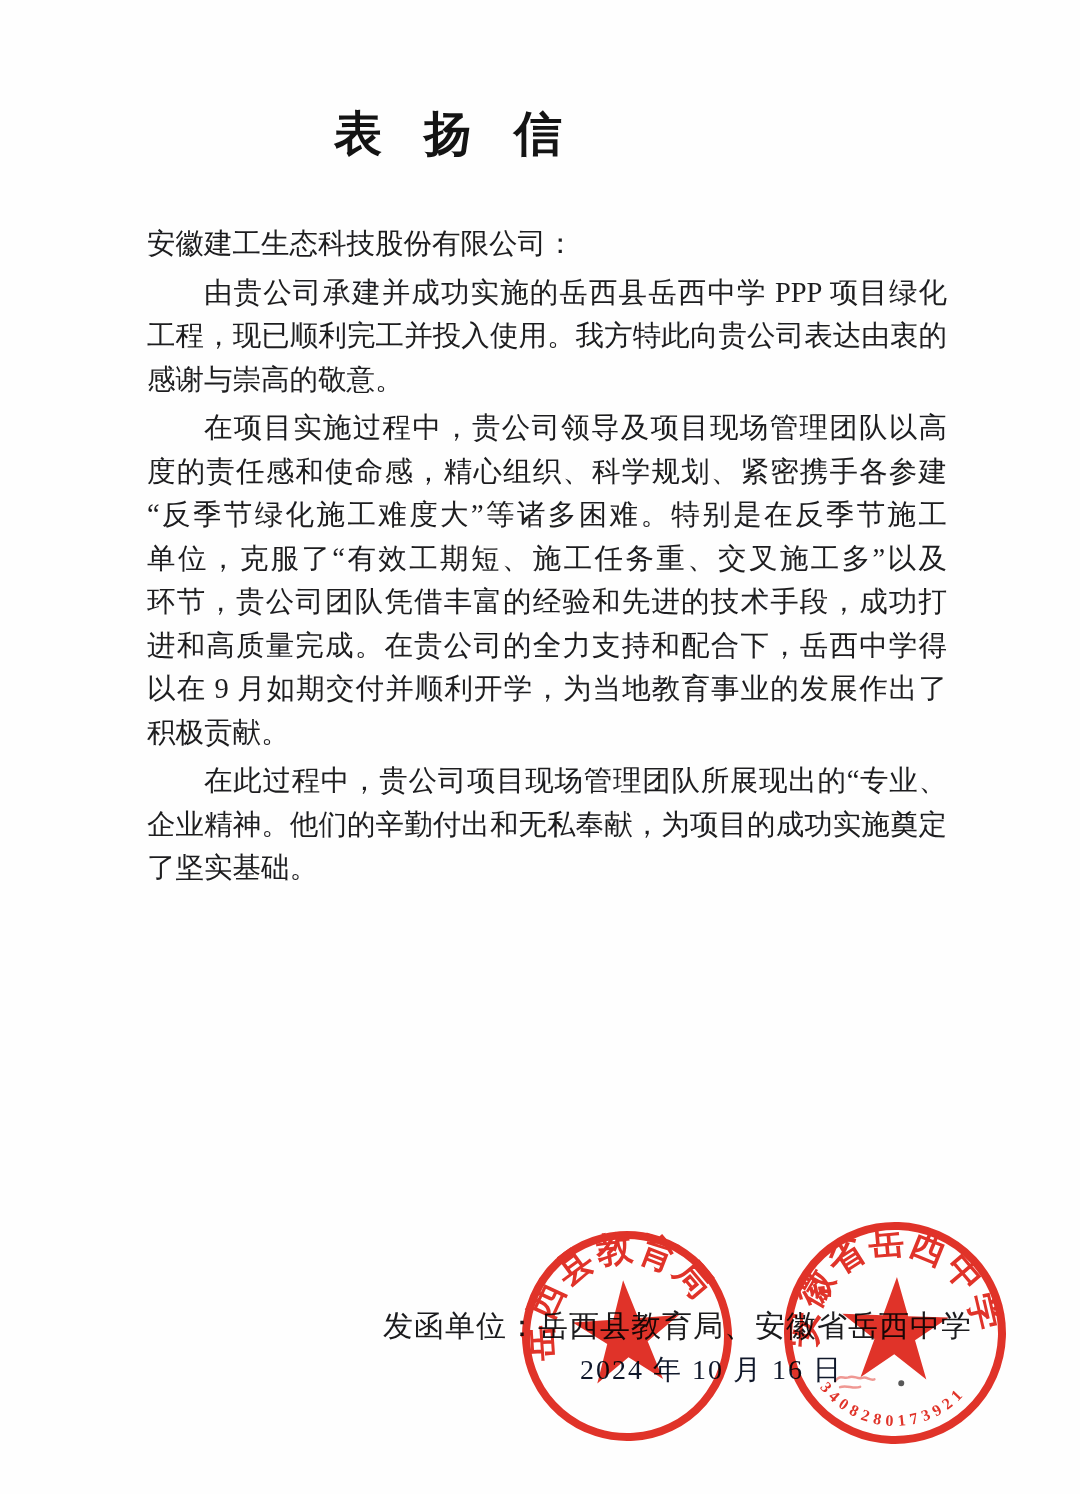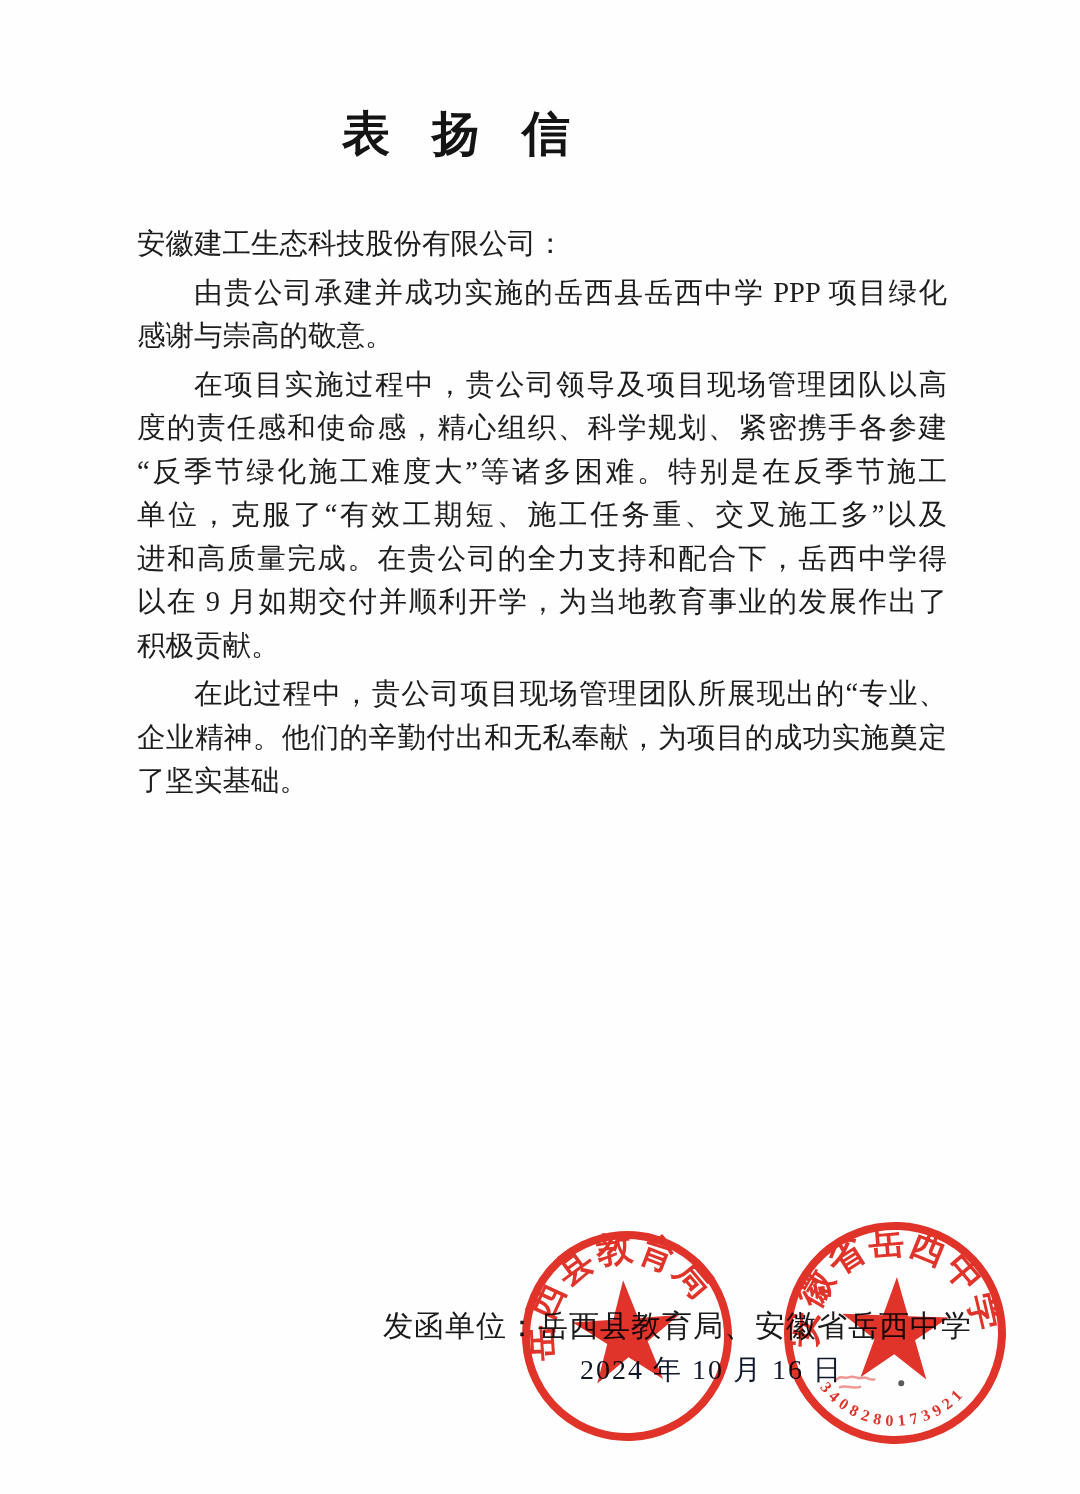--- a/index.html
+++ b/index.html
@@ -1,30 +1,30 @@
 <!DOCTYPE html>
 <html><head>
 <meta charset="utf-8">
 <style>
   html,body{margin:0;padding:0;background:#ffffff;}
   .page{
     position:relative;width:1080px;height:1494px;background:#fefefe;
     font-family:"Liberation Serif","DejaVu Serif",serif;color:#1d1d1f;overflow:hidden;
   }
   .title{
-    position:absolute;top:102px;left:12px;width:900px;margin:0;
+    position:absolute;top:102px;left:4px;width:900px;margin:0;
     text-align:center;font-size:48px;font-weight:700;color:#141414;
     letter-spacing:12px;word-spacing:6px;
   }
   .body-block{
     position:absolute;left:137px;top:222px;width:810px;
     font-size:28.5px;line-height:43.5px;
   }
   .para{margin:0;padding:0;margin-top:5px;}
-  .ln{text-align:justify;text-align-last:justify;white-space:normal;}
+  .ln{text-align:justify;text-align-last:justify;white-space:normal;margin-left:10px;}
   .ln.first{text-indent:2em;font-family:Liberation Serif, serif;}
   .ln.end{text-align-last:left;}
   .salutation{text-align:left;}
   .sender-line{position:absolute;left:383px;top:1306px;font-size:30px;letter-spacing:1px;color:#1b1b1d;}
   .date-line{position:absolute;left:580px;top:1351px;font-size:28px;letter-spacing:2px;color:#0f172a;}
   .stamp{position:absolute;mix-blend-mode:multiply;opacity:0.93;}
   .stamp-left{left:517px;top:1226px;}
   .stamp-right{left:780px;top:1218px;}
   .stamp text{font-family:"Liberation Serif","DejaVu Serif",serif;}
 </style>
@@ -33,28 +33,30 @@
 
 <div class="page">
 
   <h1 class="title">表 扬 信</h1>
 
   <div class="body-block">
     <div class="ln end salutation">安徽建工生态科技股份有限公司：</div>
 
     <div class="para">
       <div class="ln first">由贵公司承建并成功实施的岳西县岳西中学 PPP 项目绿化</div>
+      <div class="ln">工程，现已顺利完工并投入使用。我方特此向贵公司表达由衷的</div>
       <div class="ln end">感谢与崇高的敬意。</div>
     </div>
 
     <div class="para">
       <div class="ln first">在项目实施过程中，贵公司领导及项目现场管理团队以高</div>
       <div class="ln">度的责任感和使命感，精心组织、科学规划、紧密携手各参建</div>
       <div class="ln">“反季节绿化施工难度大”等诸多困难。特别是在反季节施工</div>
       <div class="ln">单位，克服了“有效工期短、施工任务重、交叉施工多”以及</div>
+      <div class="ln">环节，贵公司团队凭借丰富的经验和先进的技术手段，成功打</div>
       <div class="ln">进和高质量完成。在贵公司的全力支持和配合下，岳西中学得</div>
       <div class="ln">以在 9 月如期交付并顺利开学，为当地教育事业的发展作出了</div>
       <div class="ln end">积极贡献。</div>
     </div>
 
     <div class="para">
       <div class="ln first">在此过程中，贵公司项目现场管理团队所展现出的“专业、</div>
       <div class="ln">企业精神。他们的辛勤付出和无私奉献，为项目的成功实施奠定</div>
       <div class="ln end">了坚实基础。</div>
     </div>

